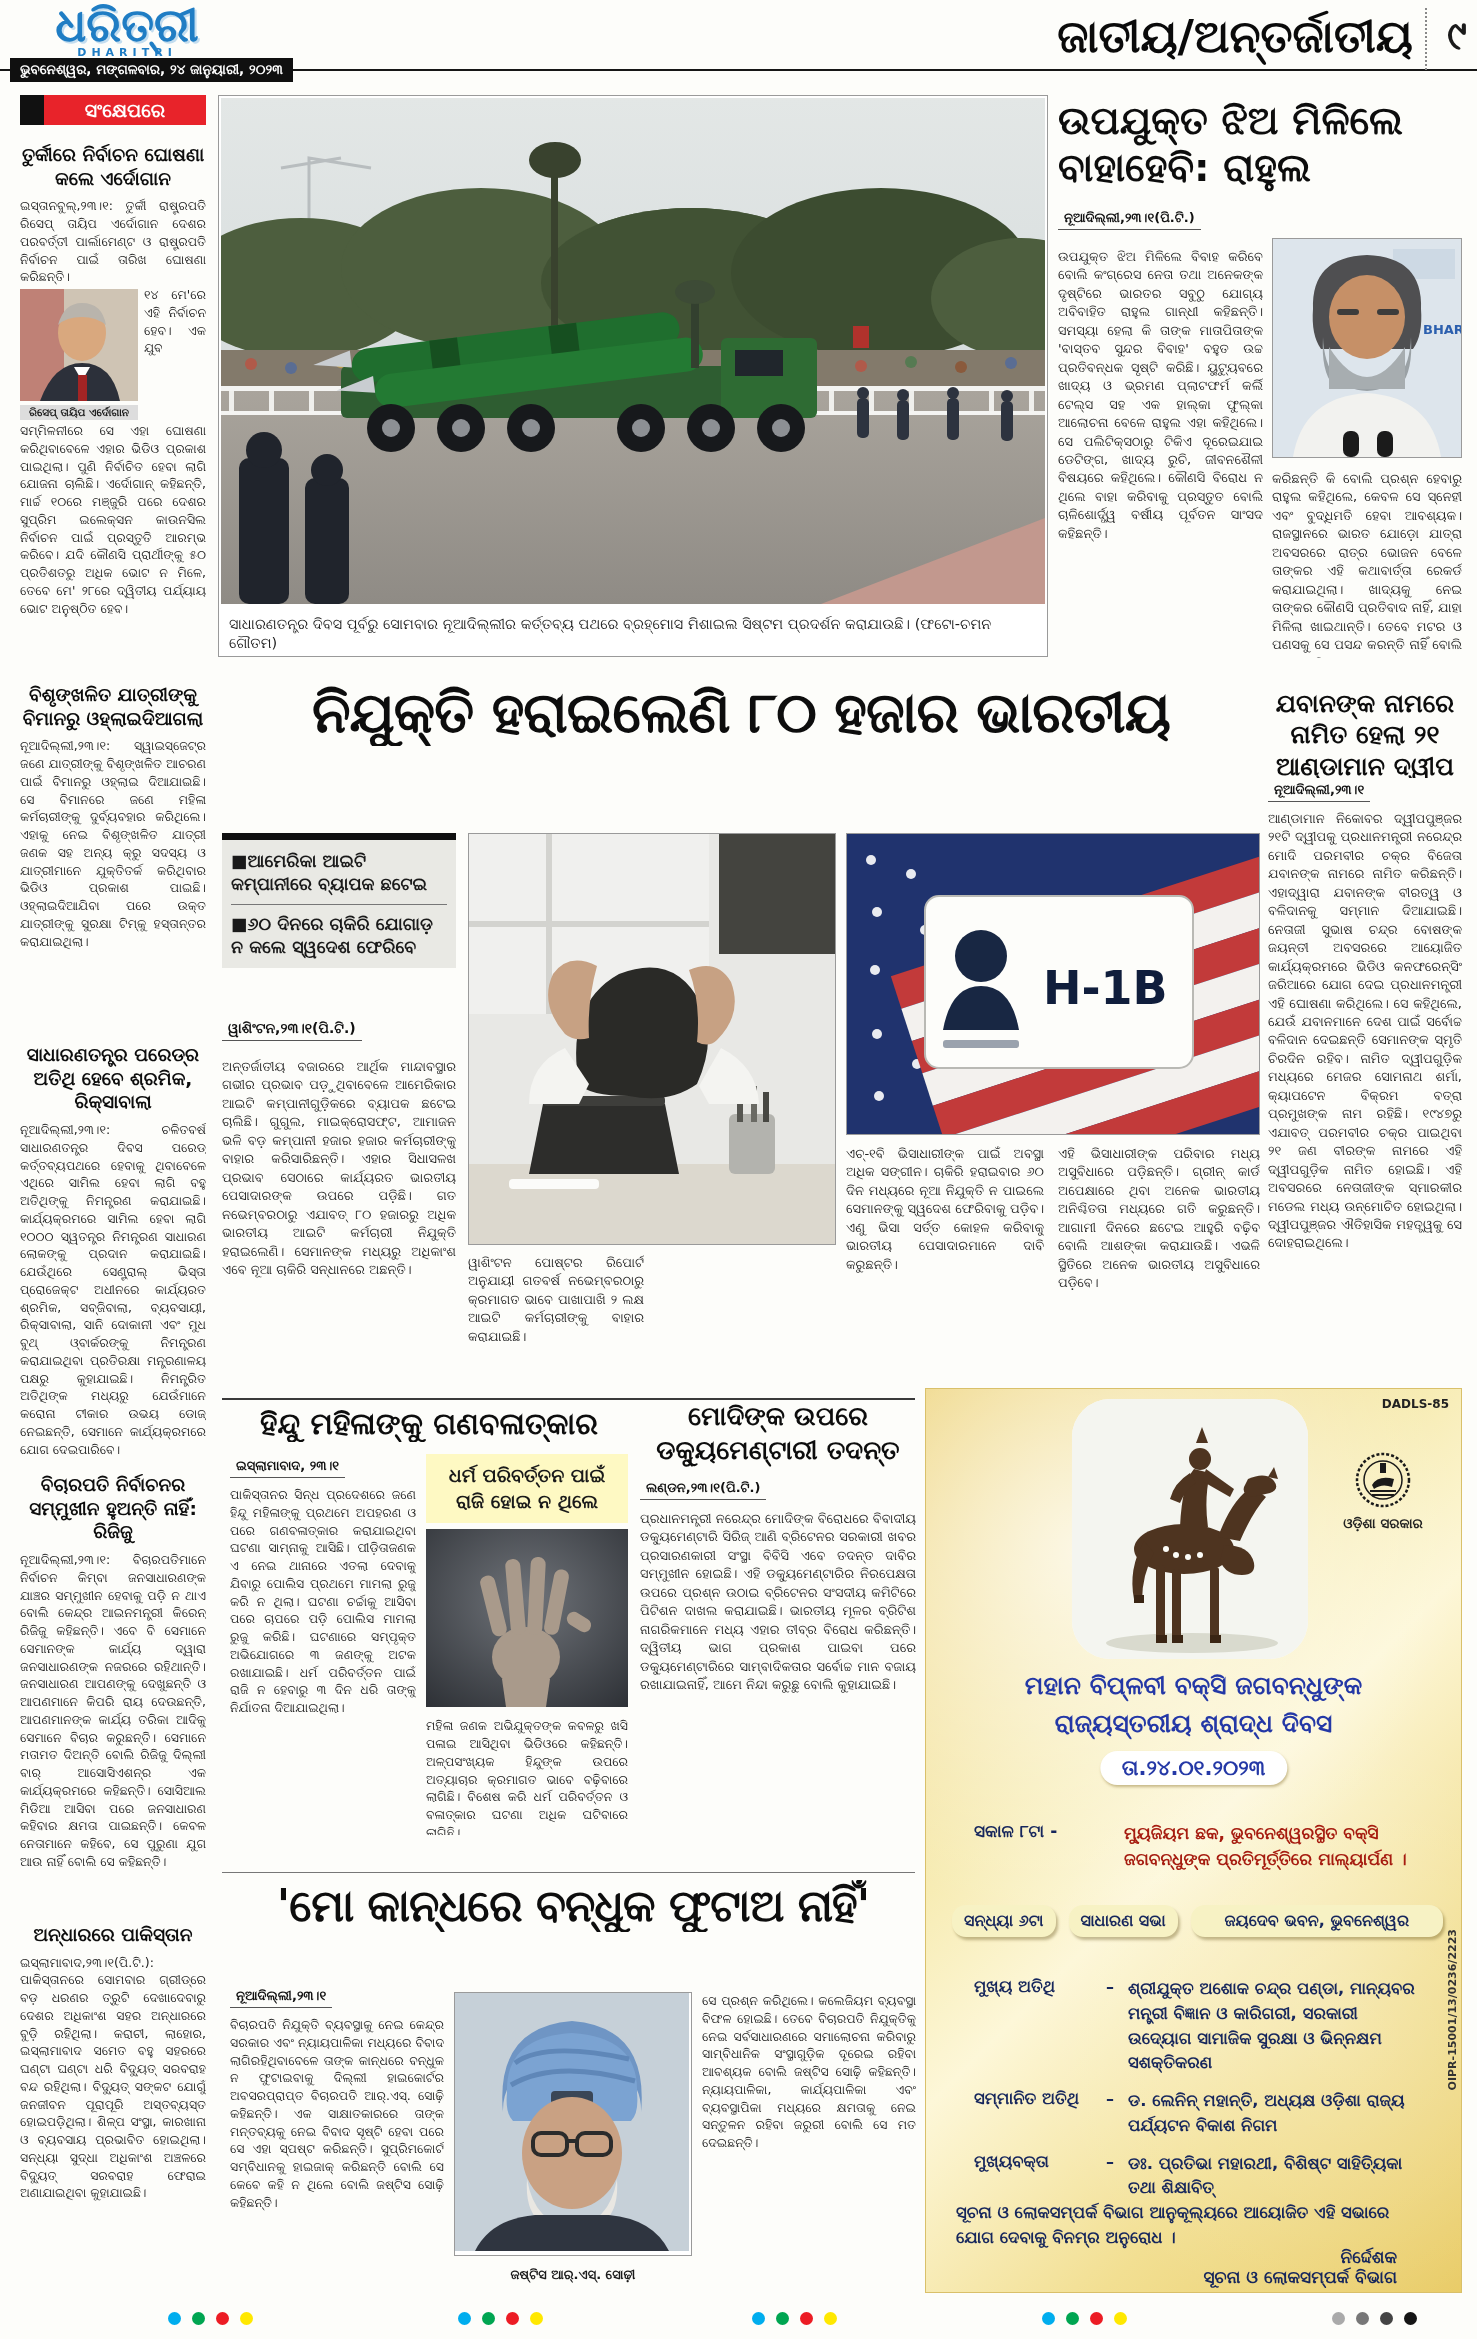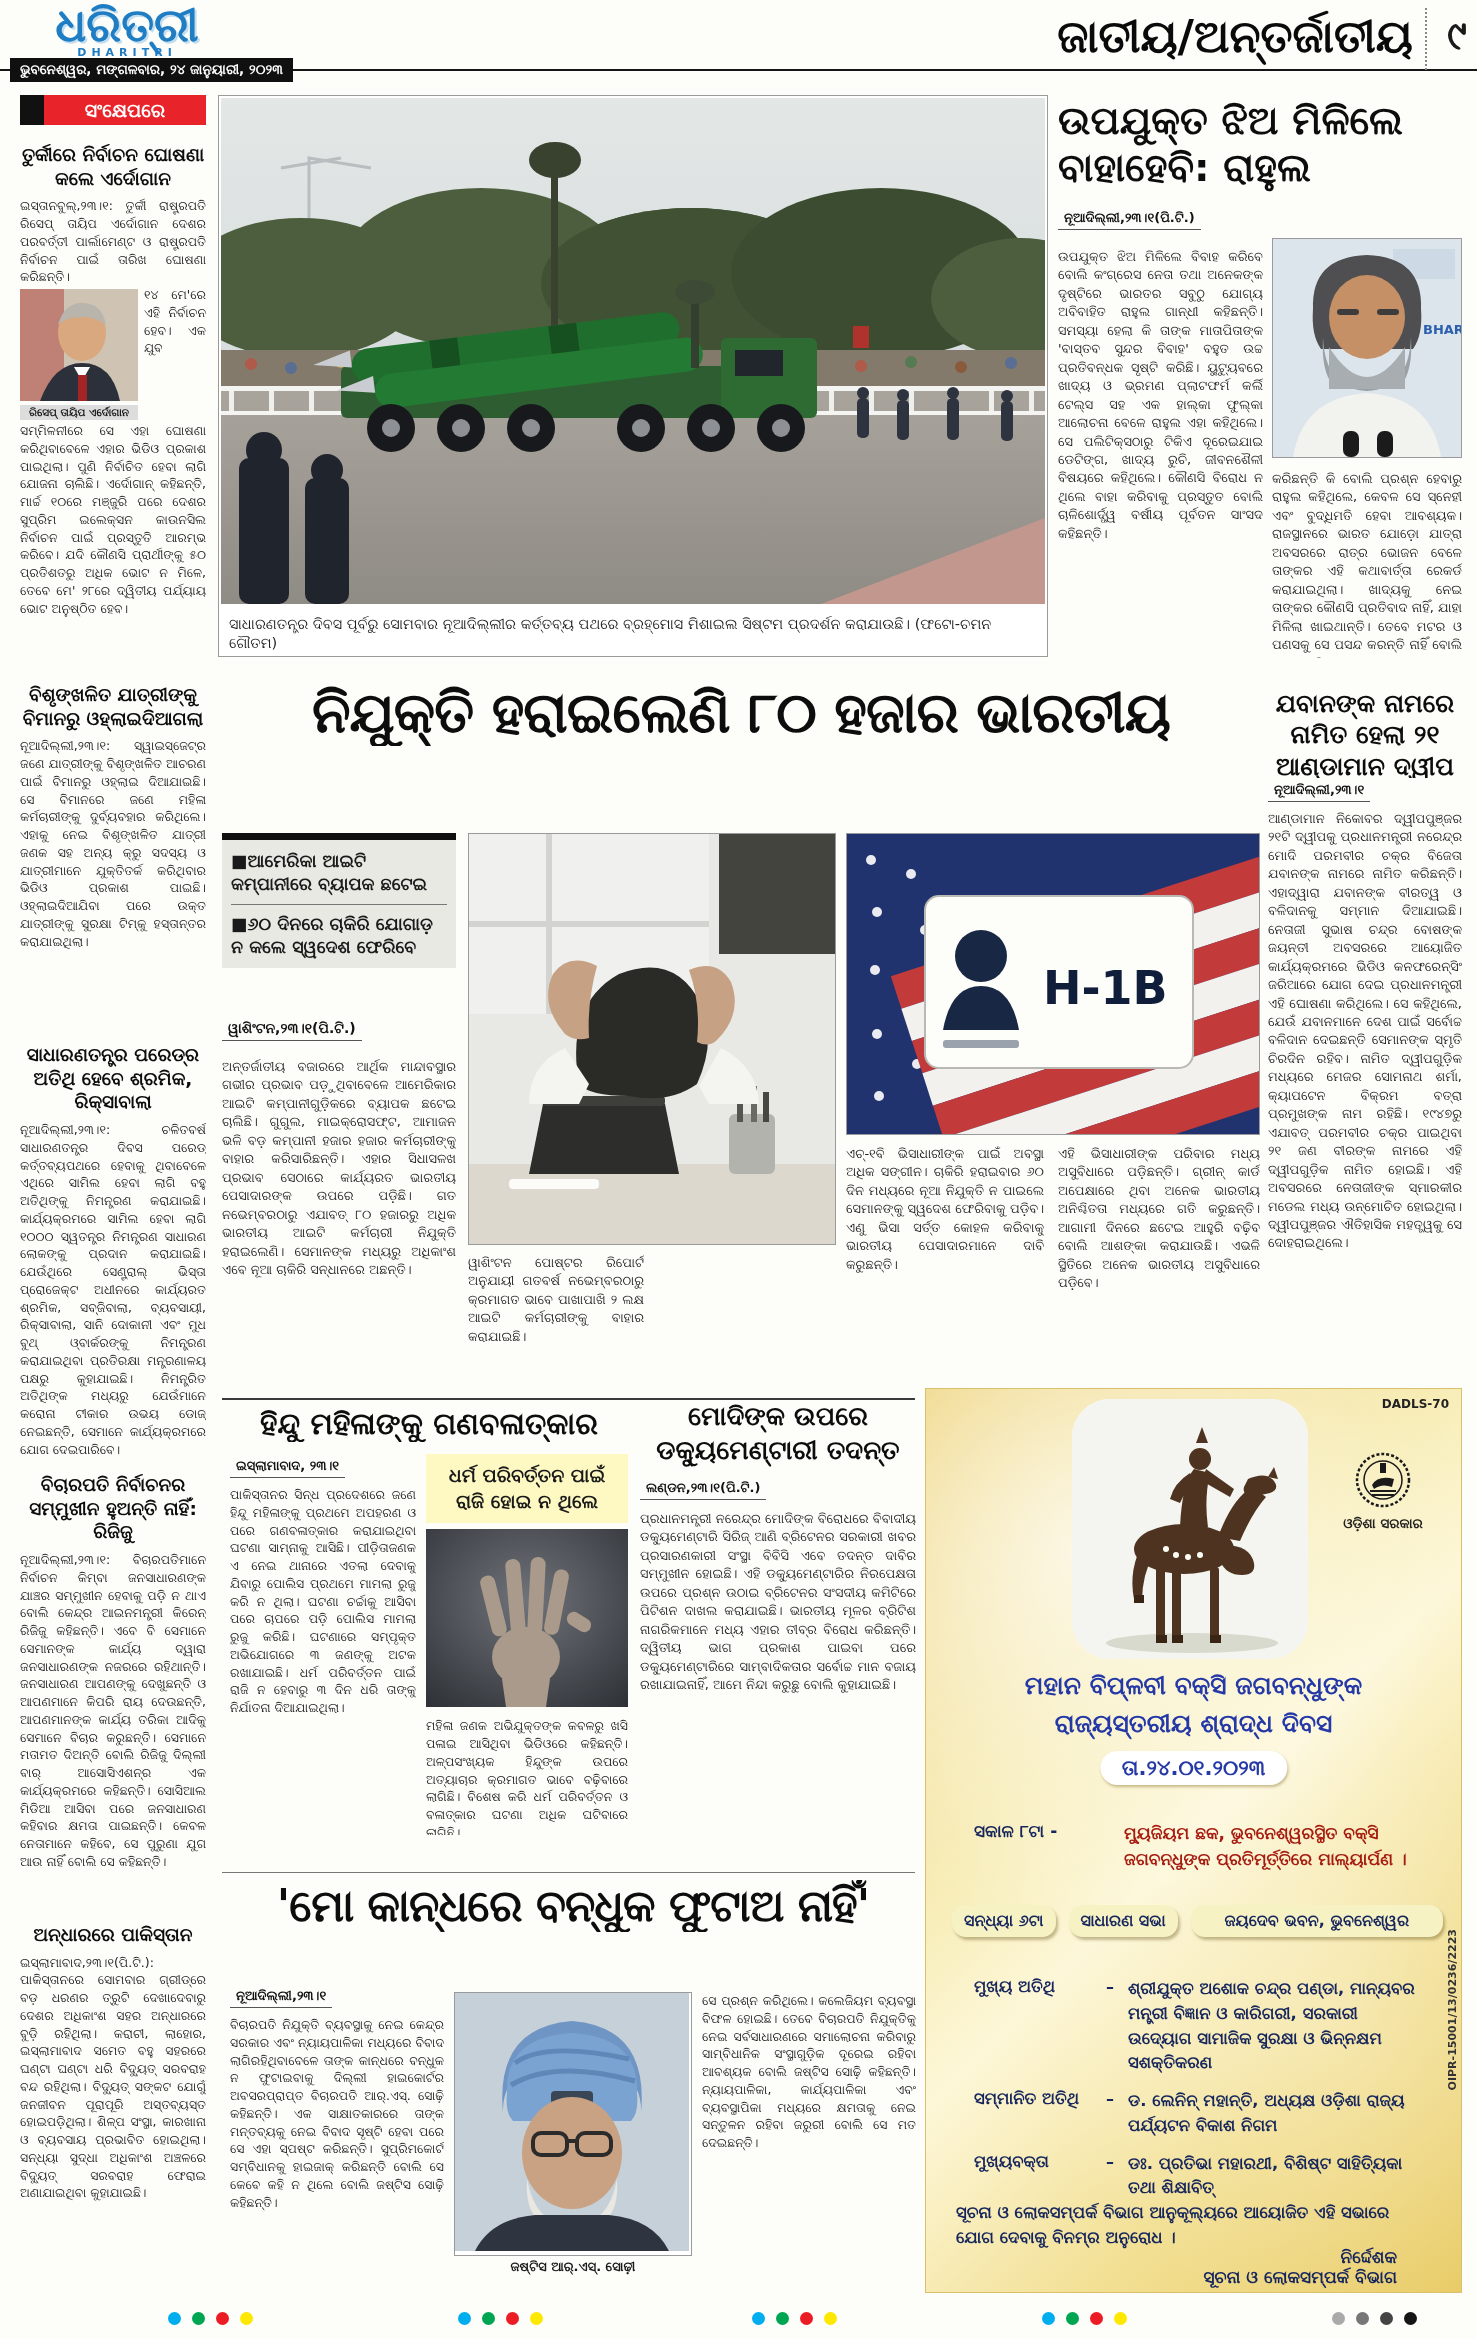--- a/index.html
+++ b/index.html
@@ -394,27 +394,27 @@
           <path d="M56,92 Q100,66 180,88" stroke="#5f87b8" stroke-width="5" fill="none"></path>
           <rect x="96" y="98" width="42" height="14" rx="4" fill="#3a4656"></rect>
           <ellipse cx="117" cy="160" rx="50" ry="56" fill="#c9a183"></ellipse>
           <rect x="78" y="140" width="34" height="22" rx="8" fill="none" stroke="#2b2b2b" stroke-width="4"></rect>
           <rect x="122" y="140" width="34" height="22" rx="8" fill="none" stroke="#2b2b2b" stroke-width="4"></rect>
           <line x1="112" y1="148" x2="122" y2="148" stroke="#2b2b2b" stroke-width="4"></line>
           <path d="M72,186 Q80,232 117,232 Q154,232 162,186 Q164,216 150,228 L84,228 Q70,216 72,186 Z" fill="#e9e7e2"></path>
           <path d="M20,258 Q36,226 80,222 L154,222 Q198,226 214,258 Z" fill="#2f3540"></path>
         </svg>
       </div>
-      <div style="text-align:center;font-size:13px;font-weight:bold;margin-top:3px;">ଜଷ୍ଟିସ ଆର୍.ଏସ୍. ସୋଢ଼ୀ</div>
+      <div style="text-align:center;font-size:13px;font-weight:bold;margin-top:11px;">ଜଷ୍ଟିସ ଆର୍.ଏସ୍. ସୋଢ଼ୀ</div>
     </div>
     <div class="abs body-text" style="left:472px;top:112px;width:214px;height:300px;overflow:hidden;">ସେ ପ୍ରଶ୍ନ କରିଥିଲେ। କଲେଜିୟମ ବ୍ୟବସ୍ଥା ବିଫଳ ହୋଇଛି। ତେବେ ବିଚାରପତି ନିଯୁକ୍ତିକୁ ନେଇ ସର୍ବସାଧାରଣରେ ସମାଲୋଚନା କରିବାରୁ ସାମ୍ବିଧାନିକ ସଂସ୍ଥାଗୁଡ଼ିକ ଦୂରେଇ ରହିବା ଆବଶ୍ୟକ ବୋଲି ଜଷ୍ଟିସ ସୋଢ଼ି କହିଛନ୍ତି। ନ୍ୟାୟପାଳିକା, କାର୍ଯ୍ୟପାଳିକା ଏବଂ ବ୍ୟବସ୍ଥାପିକା ମଧ୍ୟରେ କ୍ଷମତାକୁ ନେଇ ସନ୍ତୁଳନ ରହିବା ଜରୁରୀ ବୋଲି ସେ ମତ ଦେଇଛନ୍ତି।</div>
   </div>
 
   <div class="abs" id="advert">
-    <div class="abs" style="top:8px;right:12px;font-size:12px;font-weight:bold;color:#222;">DADLS-70</div>
+    <div class="abs" style="top:8px;right:12px;font-size:12px;font-weight:bold;color:#222;">DADLS-85</div>
 
     <div class="abs" style="left:146px;top:10px;width:236px;height:260px;background:#fbfbf7;border-radius:38px;overflow:hidden;">
       <svg width="236" height="260" viewBox="0 0 236 260">
         <rect width="236" height="260" fill="#f4f5f0"></rect>
         <ellipse cx="120" cy="244" rx="86" ry="10" fill="#d9dace"></ellipse>
         <g fill="#4e3420">
           <ellipse cx="112" cy="150" rx="50" ry="25"></ellipse>
           <path d="M146,138 Q160,100 180,88 L194,98 Q180,114 168,142 Z"></path>
           <path d="M176,80 q18,-8 26,2 q6,8 -4,12 l-18,4 q-10,-2 -8,-10 z"></path>
           <path d="M196,78 l6,-10 4,12 z"></path>

